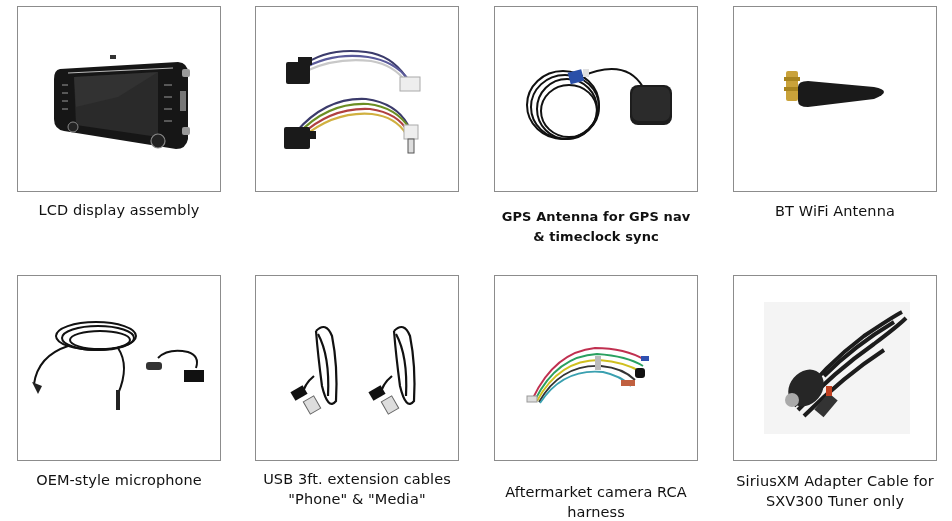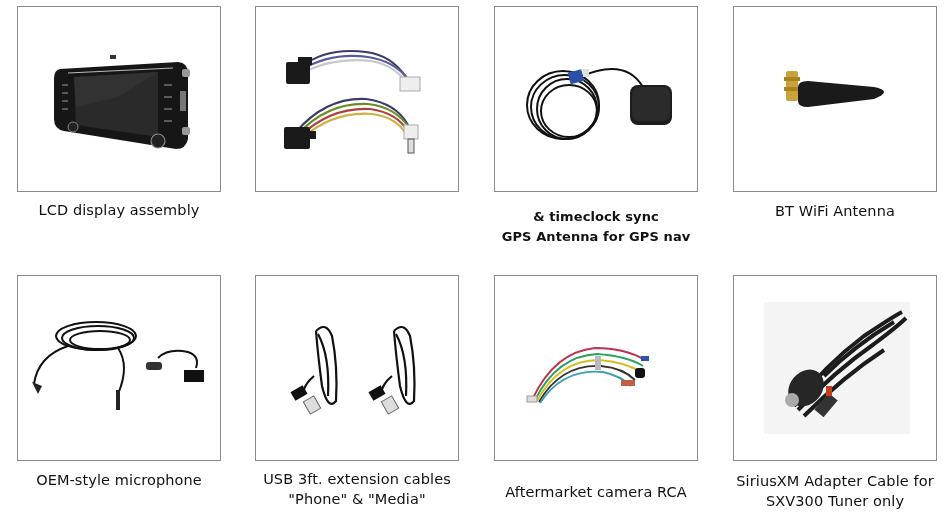--- a/index.html
+++ b/index.html
@@ -79,22 +79,22 @@
         <ellipse cx="74" cy="104" rx="28" ry="26"></ellipse>
         <path d="M85 70 Q130 50 148 80"></path>
       </g>
       <rect x="74" y="64" width="14" height="12" fill="#2a4fa8" transform="rotate(-15 80 70)"></rect>
       <rect x="88" y="62" width="6" height="8" fill="#e0e0e0"></rect>
       <rect x="135" y="78" width="42" height="40" rx="8" fill="#1d1d1d"></rect>
       <rect x="137" y="80" width="38" height="34" rx="7" fill="#2b2b2b"></rect>
     </svg>
   </div>
   <div class="caption bold" style="top:201px;">
+    <div>GPS Antenna for GPS nav</div>
     <div>&amp; timeclock sync</div>
-    <div>GPS Antenna for GPS nav</div>
   </div>
 </div>
 
 <div class="item" style="left:733px; top:6px;">
   <div class="frame">
     <svg viewBox="0 0 202 184">
       <rect x="52" y="64" width="12" height="30" rx="2" fill="#c9a23a"></rect>
       <rect x="50" y="70" width="16" height="4" fill="#a8841f"></rect>
       <rect x="50" y="80" width="16" height="4" fill="#a8841f"></rect>
       <path d="M64 80 Q64 74 74 74 L140 80 Q160 84 140 92 L74 100 Q64 100 64 94 Z" fill="#1a1a1a"></path>
@@ -158,20 +158,21 @@
       </g>
       <rect x="32" y="120" width="10" height="6" fill="#ddd" stroke="#999"></rect>
       <rect x="140" y="92" width="10" height="10" rx="3" fill="#111"></rect>
       <rect x="126" y="104" width="14" height="6" fill="#c06040"></rect>
       <rect x="146" y="80" width="8" height="5" fill="#3050b0"></rect>
       <rect x="100" y="80" width="6" height="14" fill="#bbb"></rect>
     </svg>
   </div>
   <div class="caption" style="top:208px;">
     <div>Aftermarket camera RCA</div>
+    <div>harness</div>
   </div>
 </div>
 
 <div class="item" style="left:733px; top:275px;">
   <div class="frame">
     <svg viewBox="0 0 202 184">
       <rect x="30" y="26" width="146" height="132" fill="#f4f4f4"></rect>
       <g fill="none" stroke="#1c1c1c" stroke-width="4">
         <path d="M60 130 Q90 90 130 60 Q160 40 168 36"></path>
         <path d="M64 134 Q100 96 140 68 Q164 50 172 42"></path>

